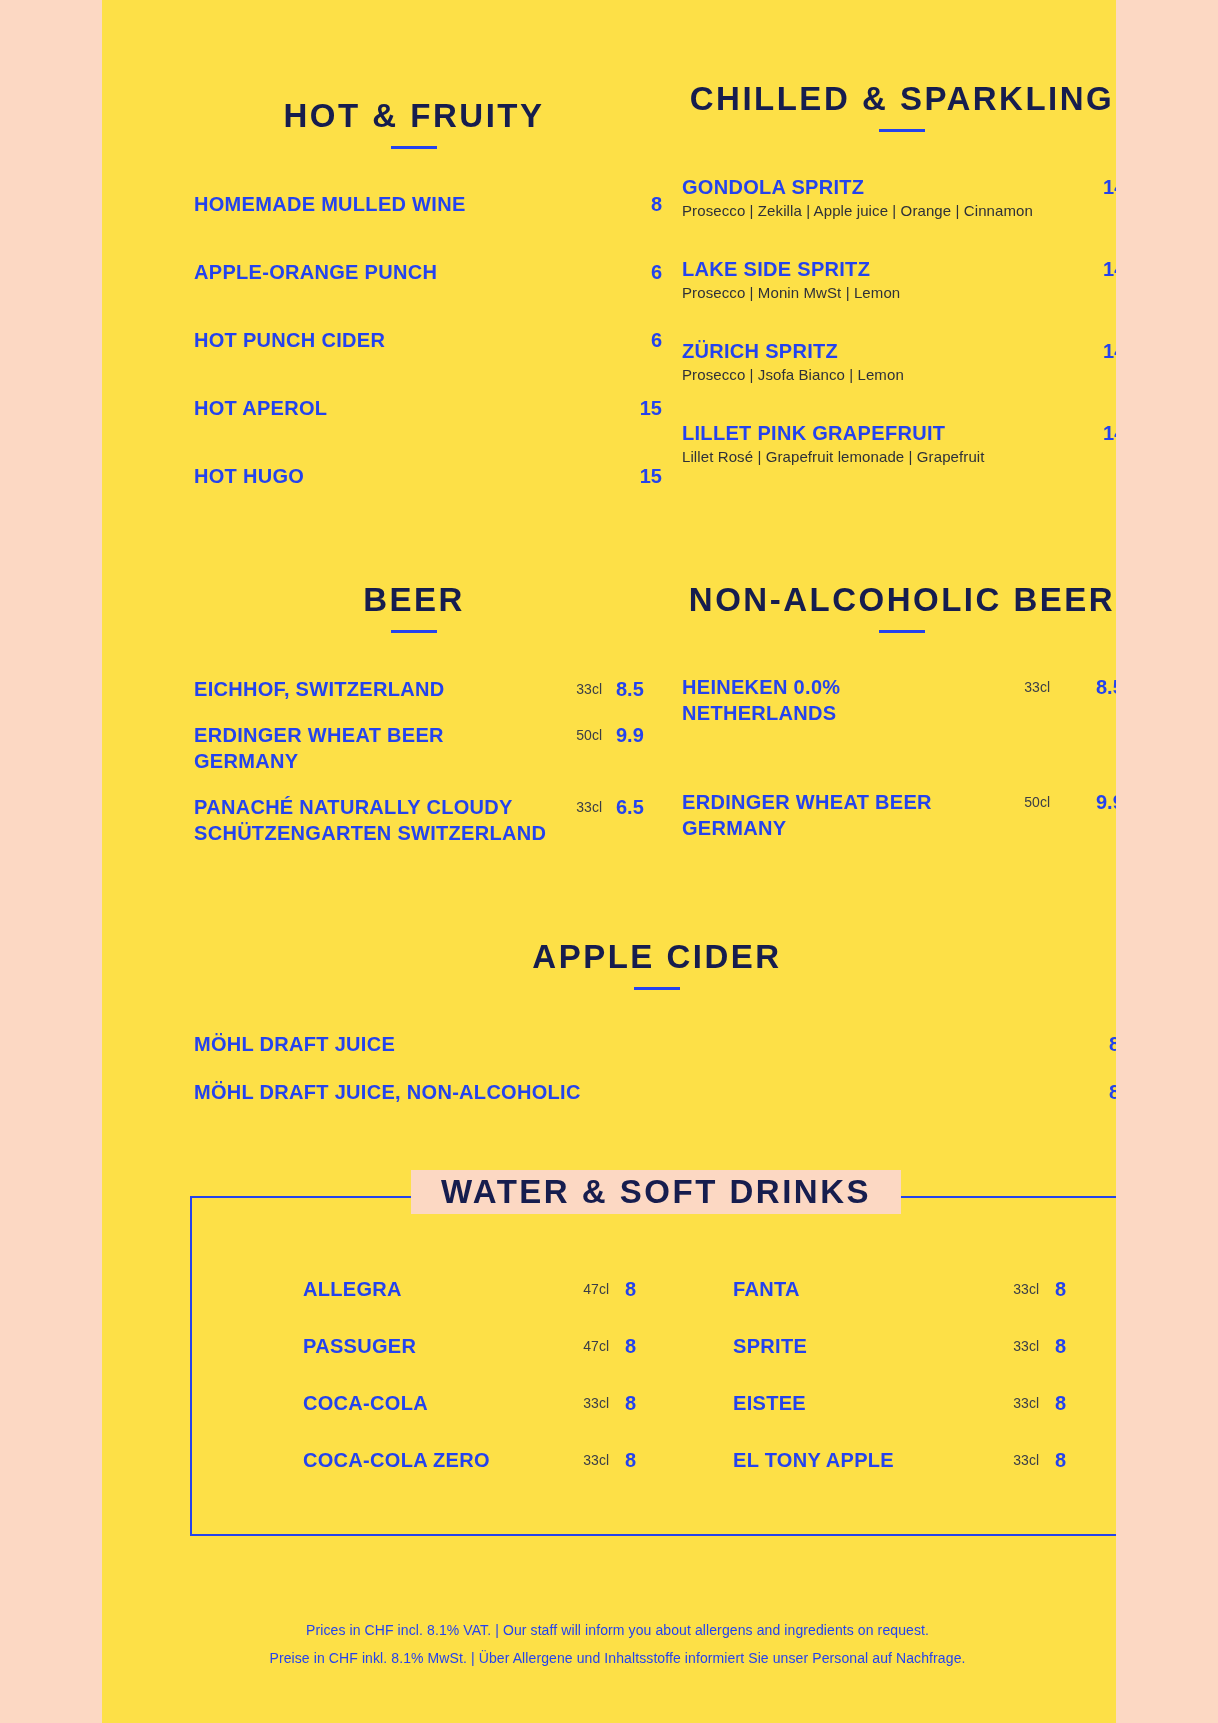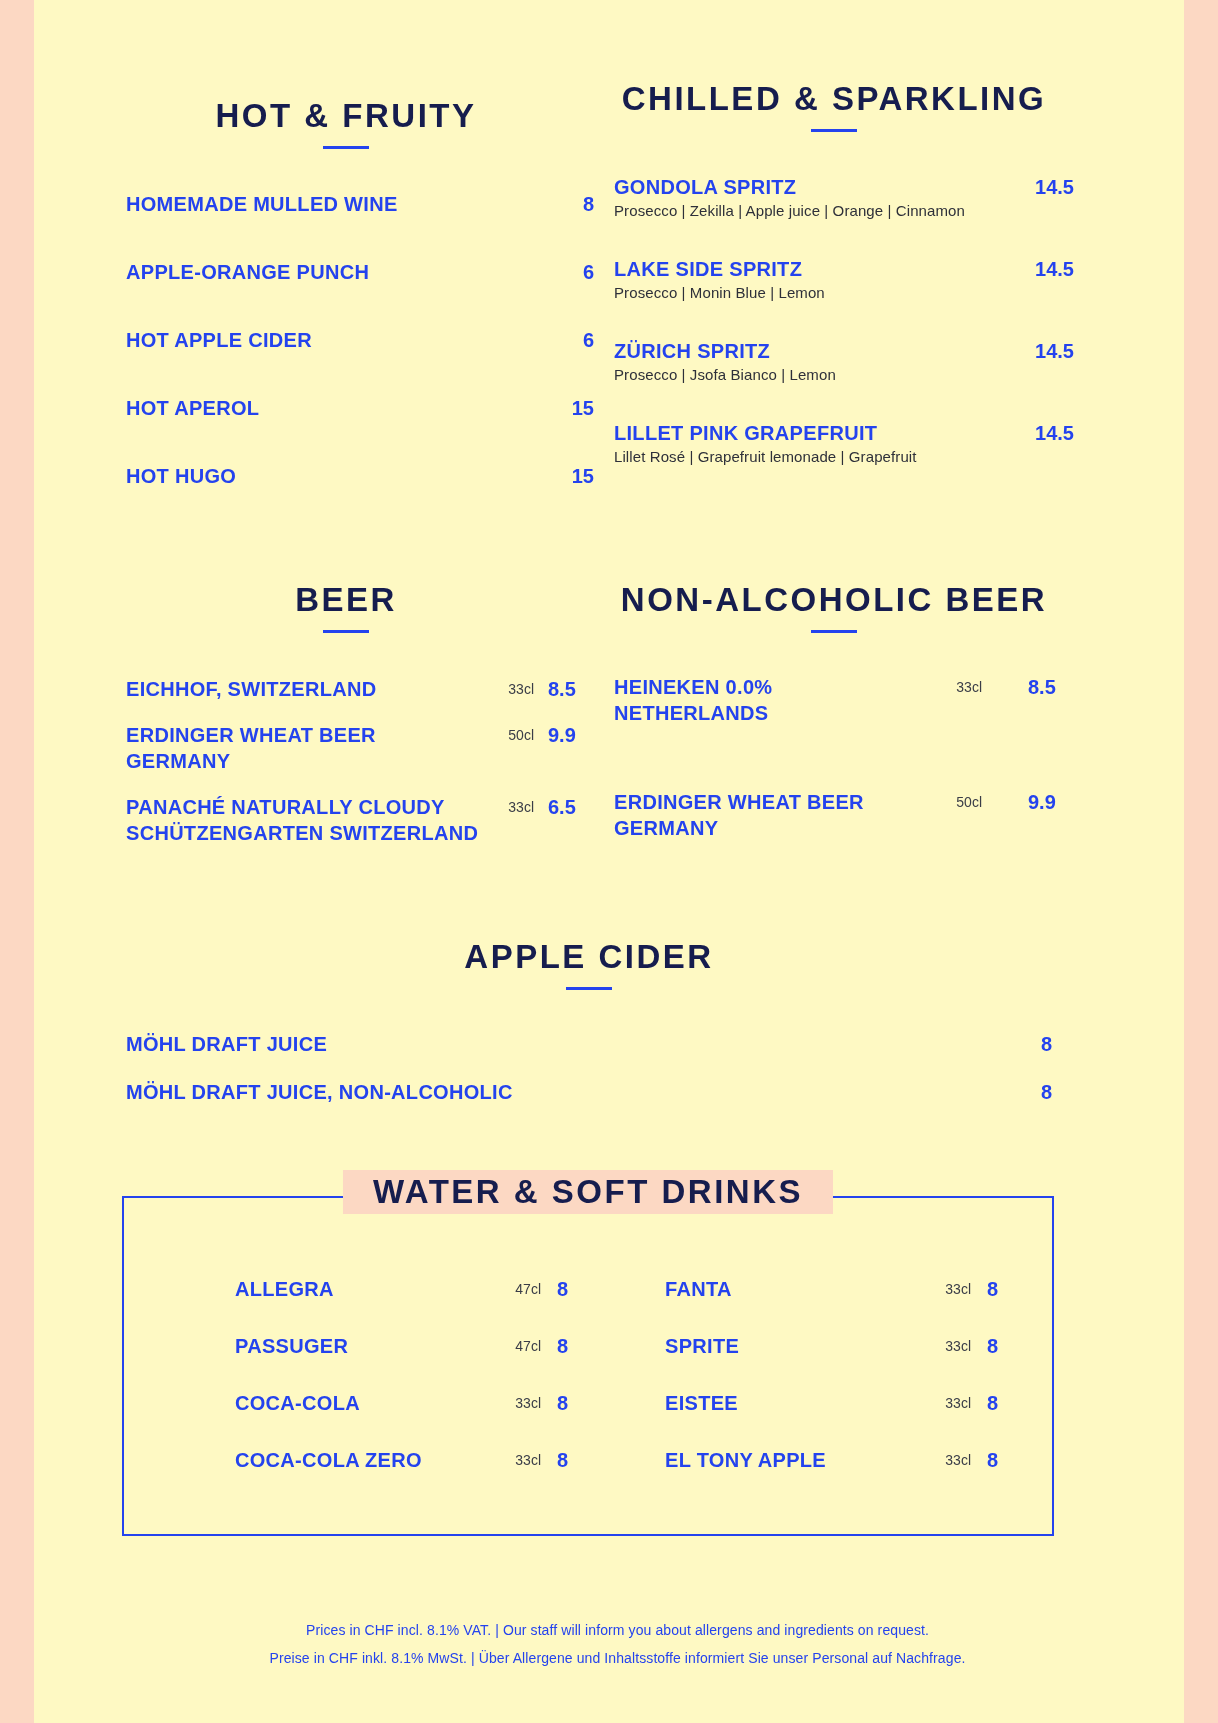--- a/index.html
+++ b/index.html
@@ -1,17 +1,17 @@
 <!DOCTYPE html>
 <html><head>
 <meta charset="utf-8">
 <style>
   html,body{margin:0;padding:0;background:#fcd8c3;}
   .page{
-    position:relative;width:1150px;height:1723px;background:#fef9c3;
+    position:relative;width:1014px;height:1723px;background:#fde047;
     font-family:"Liberation Sans",sans-serif;overflow:hidden;margin:0 auto;
   }
   .sec{position:absolute;}
   .thead{width:440px;}
   .thead.full{width:100%;}
   .sec h2{
     margin:0;font-size:33px;line-height:44px;font-weight:800;color:#161d4e;
     letter-spacing:2.5px;text-align:center;white-space:nowrap;
   }
   .rule{width:46px;height:3px;background:#2443ee;margin:8px auto 0;}
@@ -57,21 +57,21 @@
     <div class="items">
       <div class="row simple">
         <span class="iname">HOMEMADE MULLED WINE</span>
         <span class="iprice">8</span>
       </div>
       <div class="row simple">
         <span class="iname">APPLE-ORANGE PUNCH</span>
         <span class="iprice">6</span>
       </div>
       <div class="row simple">
-        <span class="iname">HOT APPLE CIDER</span>
+        <span class="iname">HOT PUNCH CIDER</span>
         <span class="iprice">6</span>
       </div>
       <div class="row simple">
         <span class="iname">HOT APEROL</span>
         <span class="iprice">15</span>
       </div>
       <div class="row simple">
         <span class="iname">HOT HUGO</span>
         <span class="iprice">15</span>
       </div>
@@ -89,21 +89,21 @@
           <span class="iname">GONDOLA SPRITZ</span>
           <span class="iprice">14.5</span>
         </div>
         <div class="desc">Prosecco | Zekilla | Apple juice | Orange | Cinnamon</div>
       </div>
       <div class="citem">
         <div class="row">
           <span class="iname">LAKE SIDE SPRITZ</span>
           <span class="iprice">14.5</span>
         </div>
-        <div class="desc">Prosecco | Monin Blue | Lemon</div>
+        <div class="desc">Prosecco | Monin MwSt | Lemon</div>
       </div>
       <div class="citem">
         <div class="row">
           <span class="iname">ZÜRICH SPRITZ</span>
           <span class="iprice">14.5</span>
         </div>
         <div class="desc">Prosecco | Jsofa Bianco | Lemon</div>
       </div>
       <div class="citem">
         <div class="row">

